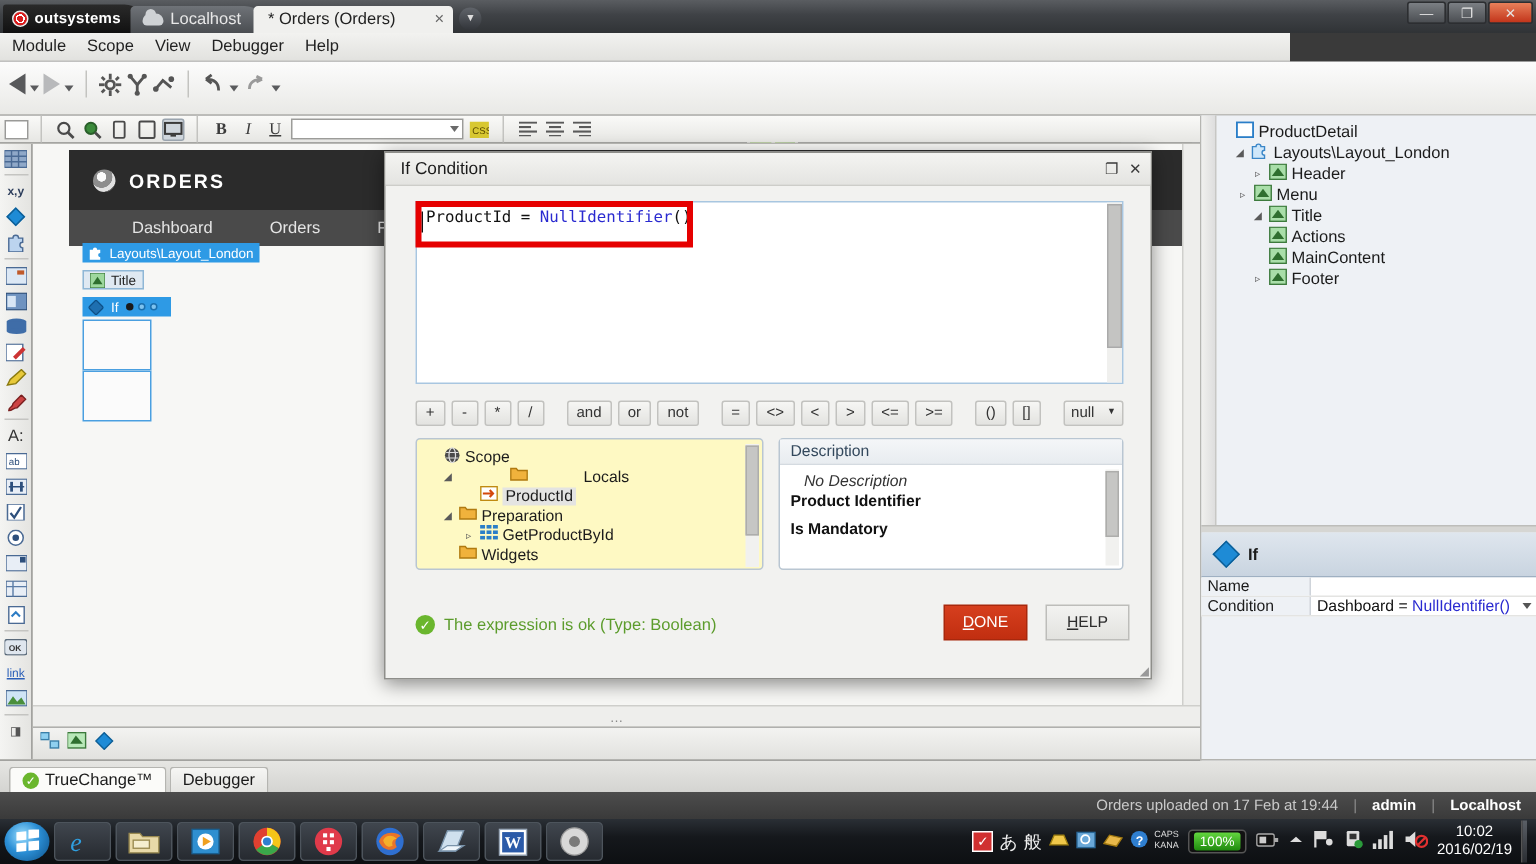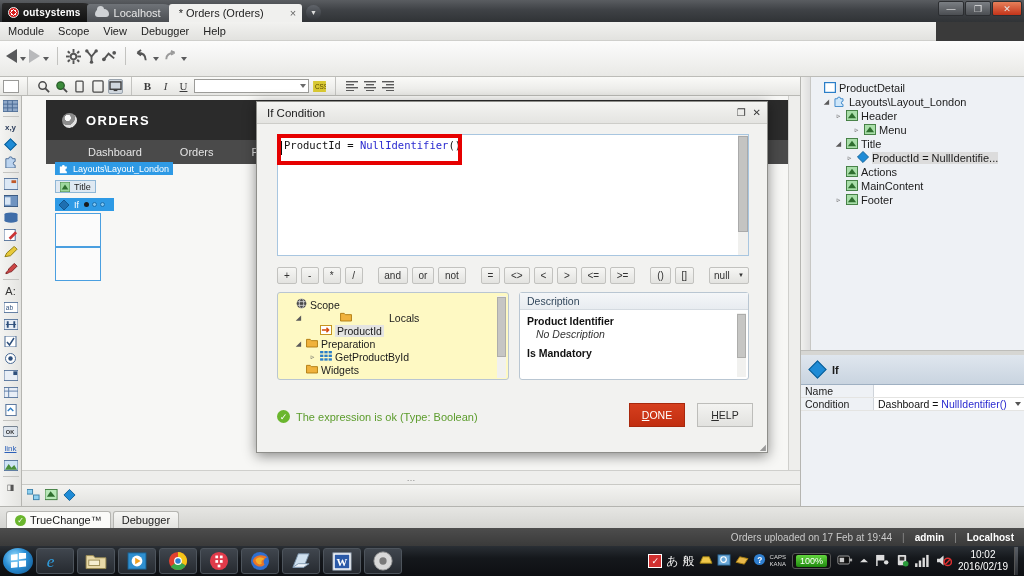--- a/index.html
+++ b/index.html
@@ -51,21 +51,21 @@
     margin-left:4px; margin-bottom:2px;
   }
   .wincontrols { position:absolute; right:2px; top:1px; display:flex; gap:1px; }
   .wc { width:26px;height:15px;border-radius:2px;display:flex;align-items:center;justify-content:center;
         background:linear-gradient(to bottom,#7b7f84,#4b4e52); color:#e6e6e6; font-size:9px;
         border:1px solid #2c2e31;}
   .wc.close { background:linear-gradient(to bottom,#e8805a,#c2341a); width:30px;}
 
   
   .menubar {
-    position:absolute; top:22px; left:0; width:936px; height:19px;
+    position:absolute; top:22px; left:0; width:860px; height:19px;
     background: linear-gradient(to bottom,#f2f2f0,#e2e2df);
     display:flex; align-items:center; gap:14px; padding-left:8px;
     border-bottom:1px solid #cfcfcc; color:#222; font-size:11px;
   }
   .menubar span { cursor:default; }
 
   
   .maintoolbar {
     position:absolute; top:41px; left:0; width:1024px; height:36px;
     background: linear-gradient(to bottom,#fcfcfc,#e9e9e6);
@@ -774,21 +774,21 @@
         <span class="tw">▹</span>
         <span>
           <svg width="12" height="11" viewBox="0 0 13 12">
               <rect x="0.5" y="0.5" width="12" height="11" fill="#a9dea9" stroke="#3c7a3c"></rect>
               <path d="M2 9 L6.5 3 L11 9 Z" fill="#2f6f2f"></path>
             </svg>
         </span>
         <span class="lbl">Header</span>
       </div>
 
-      <div class="tnode" style="padding-left:12px;margin-left:28px;">
+      <div class="tnode" style="padding-left:12px;">
         <span class="tw">▹</span>
         <span>
           <svg width="12" height="11" viewBox="0 0 13 12">
               <rect x="0.5" y="0.5" width="12" height="11" fill="#a9dea9" stroke="#3c7a3c"></rect>
               <path d="M2 9 L6.5 3 L11 9 Z" fill="#2f6f2f"></path>
             </svg>
         </span>
         <span class="lbl">Menu</span>
       </div>
 
@@ -796,29 +796,20 @@
         <span class="tw">◢</span>
         <span>
           <svg width="12" height="11" viewBox="0 0 13 12">
               <rect x="0.5" y="0.5" width="12" height="11" fill="#a9dea9" stroke="#3c7a3c"></rect>
               <path d="M2 9 L6.5 3 L11 9 Z" fill="#2f6f2f"></path>
             </svg>
         </span>
         <span class="lbl">Title</span>
       </div>
 
-      <div class="tnode sel" style="padding-left:33px;">
-        <span class="tw">▹</span>
-        <span>
-          <svg width="12" height="12" viewBox="0 0 13 13">
-              <path d="M6.5 0.5 L12.5 6.5 L6.5 12.5 L0.5 6.5 Z" fill="#1e8bd6" stroke="#0d5f97"></path>
-            </svg>
-        </span>
-        <span class="lbl">ProductId = NullIdentifie...</span>
-      </div>
 
       <div class="tnode" style="padding-left:22px;">
         <span class="tw"></span>
         <span>
           <svg width="12" height="11" viewBox="0 0 13 12">
               <rect x="0.5" y="0.5" width="12" height="11" fill="#a9dea9" stroke="#3c7a3c"></rect>
               <path d="M2 9 L6.5 3 L11 9 Z" fill="#2f6f2f"></path>
             </svg>
         </span>
         <span class="lbl">Actions</span>
@@ -978,22 +969,22 @@
           <span>Widgets</span>
         </div>
       </div>
       <div class="scope-sb"></div>
       <div class="scope-thumb"></div>
     </div>
 
     <div class="desc-panel">
       <div class="desc-head">Description</div>
       <div class="desc-body">
+        <div style="padding-left:9px;"><i>No Description</i></div>
         <div><b>Product Identifier</b></div>
-        <div style="padding-left:9px;"><i>No Description</i></div>
         <div style="margin-top:6px;font-weight:bold;"><b>Is Mandatory</b></div>
       </div>
       <div class="desc-sb"></div>
       <div class="desc-thumb"></div>
     </div>
 
     <div class="dlg-footer">
       <div class="ok-msg">
         <span class="ok-circle">✓</span>
         <span>The expression is ok (Type: Boolean)</span>

